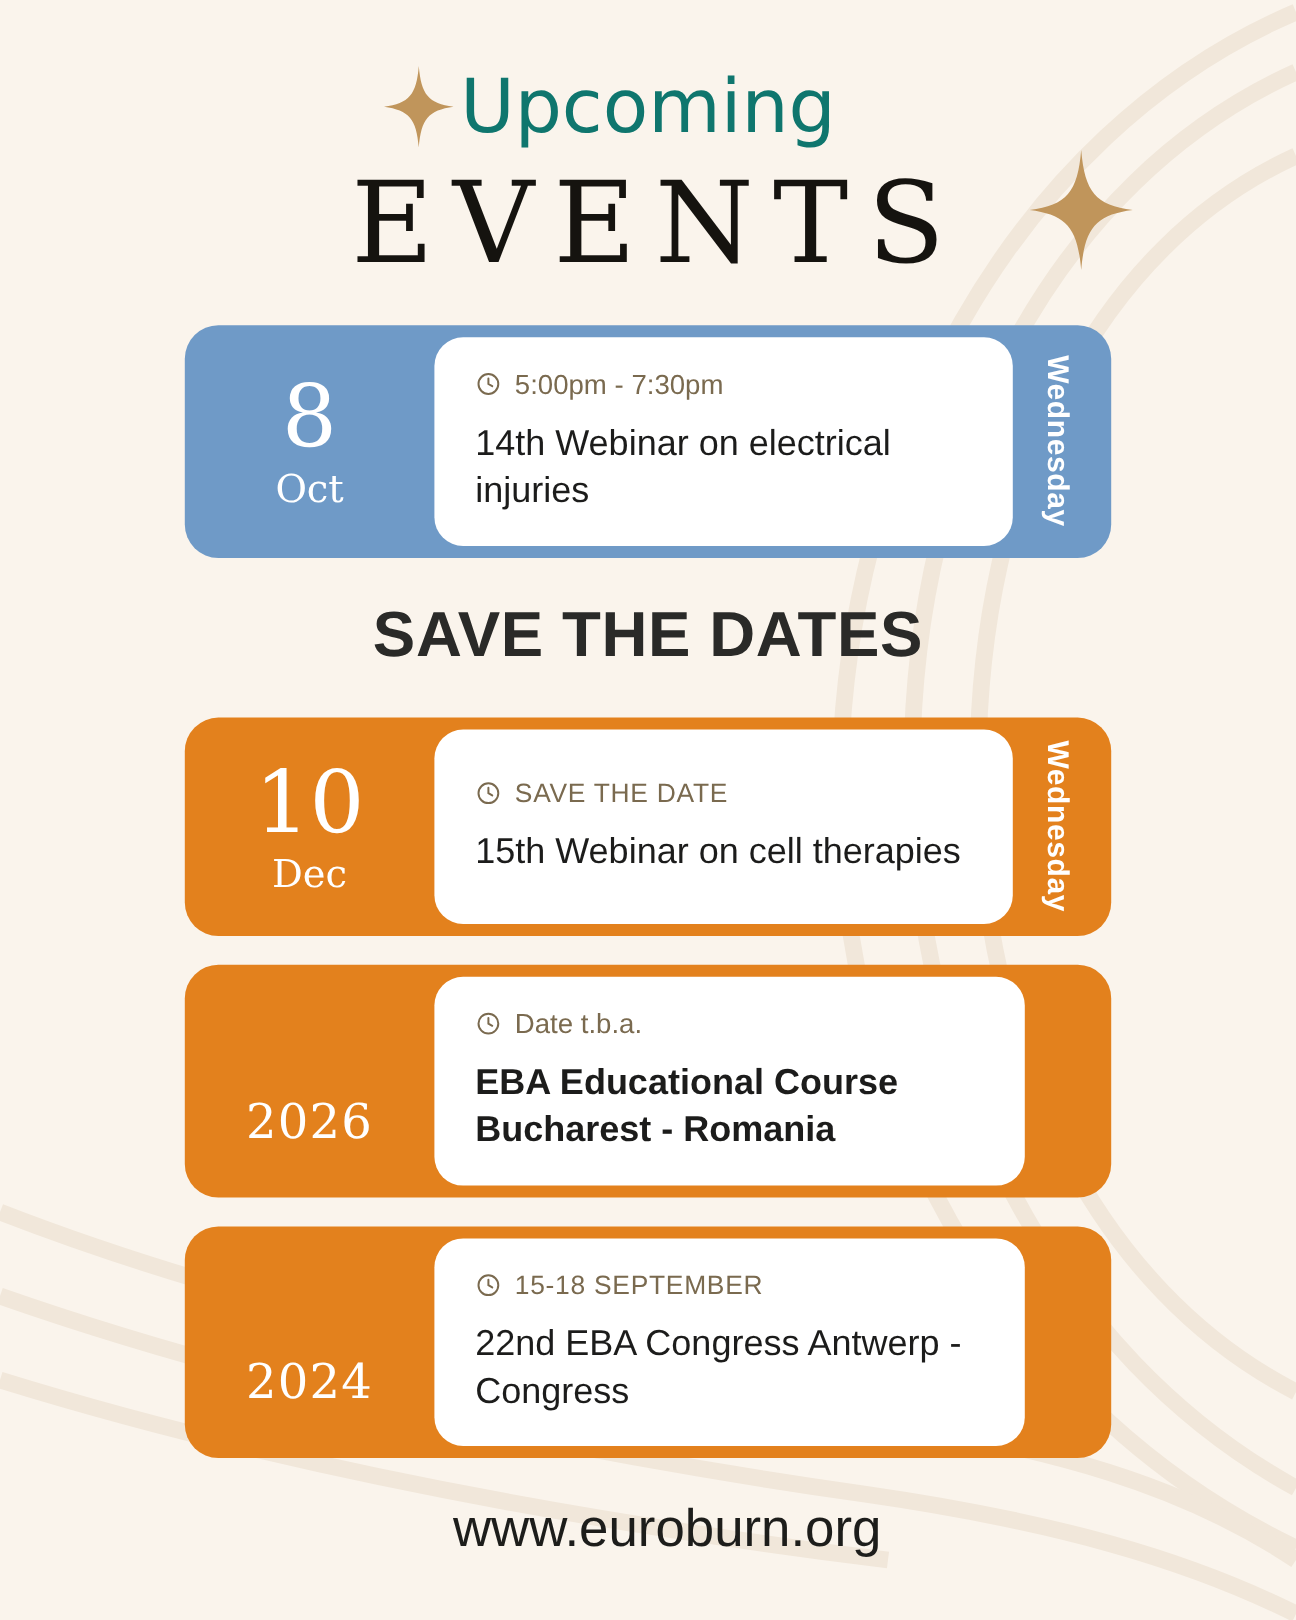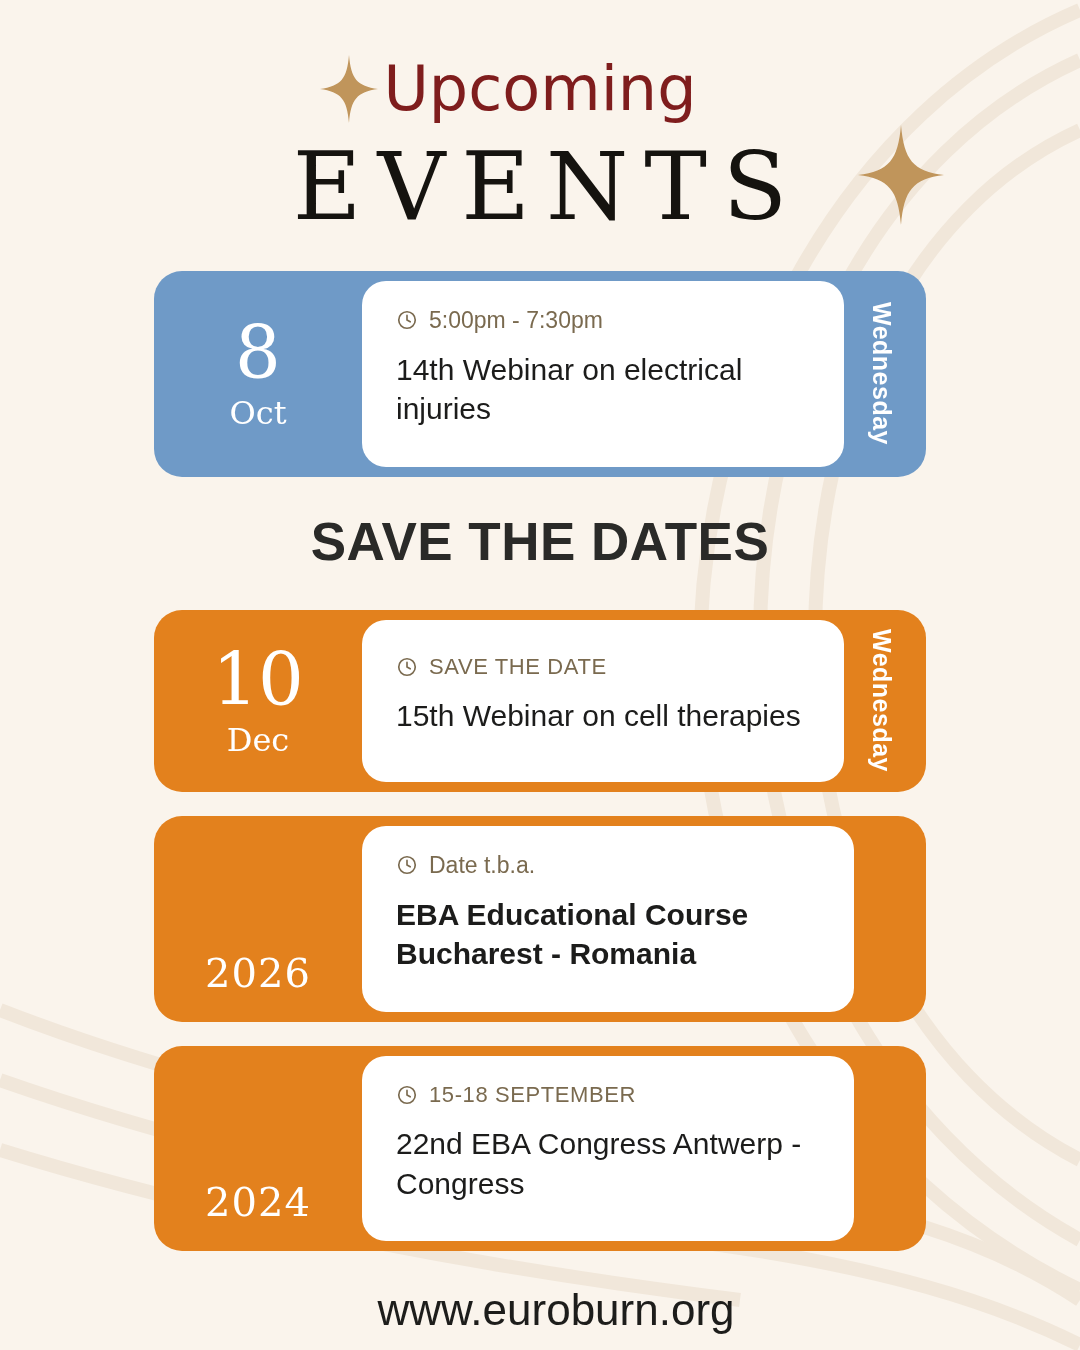--- a/index.html
+++ b/index.html
@@ -39,21 +39,21 @@
   .header {
     position: relative;
     padding-top: 58px;
     text-align: center;
   }
   .title-upcoming {
     font-family: "DejaVu Sans", sans-serif;
     font-size: 62px;
     font-weight: 400;
     letter-spacing: 0px;
-    color: #7f1d1d;
+    color: #0f766e;
     line-height: 1.0;
     margin: 0;
   }
   .title-events {
     font-family: "DejaVu Serif", serif;
     font-size: 94px;
     font-weight: 400;
     letter-spacing: 16px;
     color: #15130f;
     line-height: 1.05;
@@ -106,31 +106,31 @@
     margin-top: 6px;
     font-weight: 400;
   }
   .date-year {
     font-size: 40px;
     font-weight: 400;
     letter-spacing: 1px;
   }
   .date-block.year-only {
     justify-content: flex-end;
-    padding-bottom: 26px;
+    padding-bottom: 40px;
     text-align: right;
   }
 
   .card {
     position: relative;
     flex: 1 1 auto;
     background: #ffffff;
     border-radius: 24px;
     margin: 10px 0;
-    padding: 26px 34px 38px 34px;
+    padding: 26px 34px 26px 34px;
     display: flex;
     flex-direction: column;
     justify-content: center;
     box-sizing: border-box;
     margin-right: 82px;
     z-index: 2;
   }
   .event-row.no-weekday .card {
     margin-right: 72px;
   }

